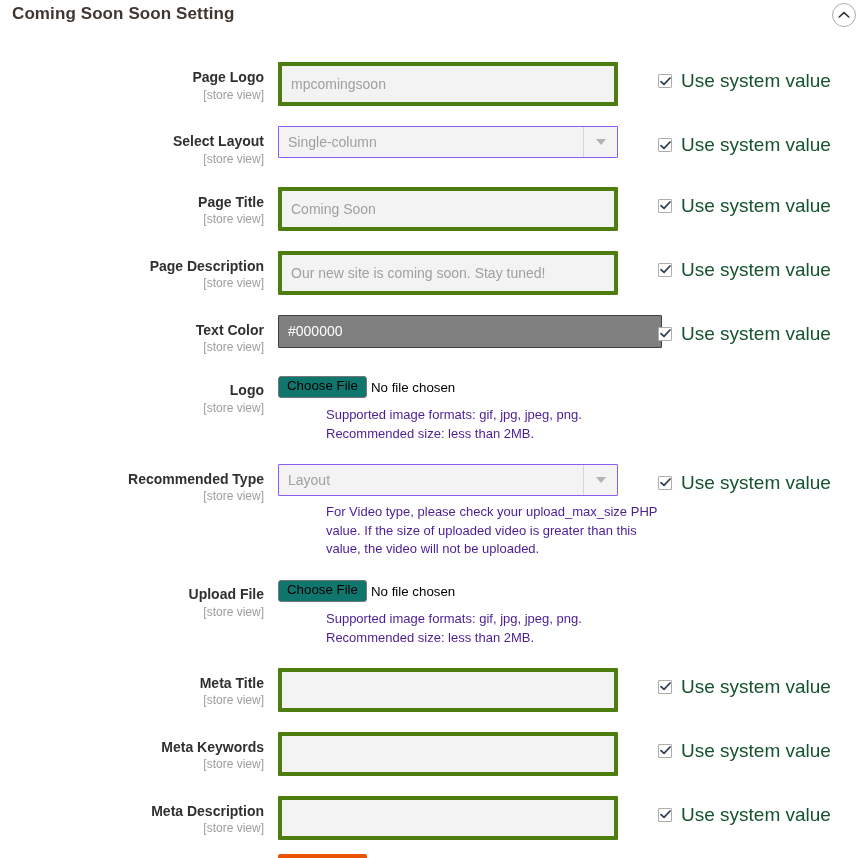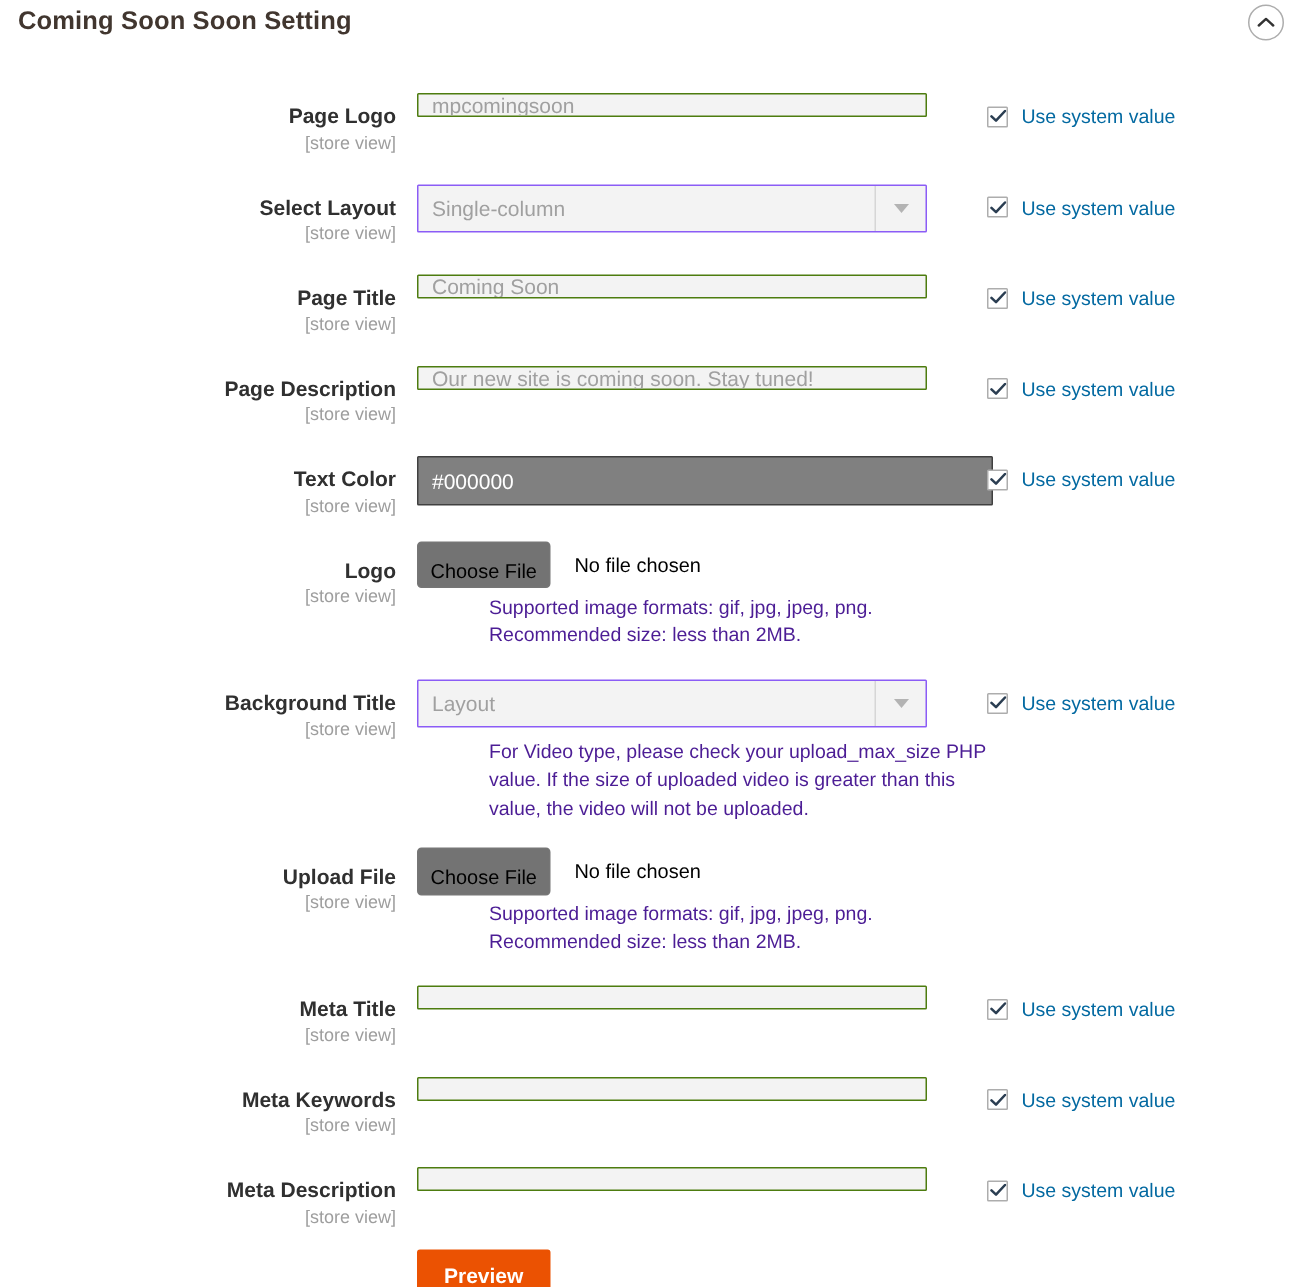--- a/index.html
+++ b/index.html
@@ -84,23 +84,23 @@
   }
 
   .field-control {
     flex: 0 0 auto;
     width: 340px;
   }
 
   
   .txt-input {
     width: 340px;
-    height: 16px;
-    box-sizing: border-box;
-    border: 1px solid #4d7c0f;
+    height: 44px;
+    box-sizing: border-box;
+    border: 4px solid #4d7c0f;
     background: #f3f3f3;
     color: #1d4ed8;
     font-family: "Liberation Sans", sans-serif;
     font-size: 14px;
     padding: 0 9px;
     border-radius: 1px;
     outline: none;
   }
   .txt-input::placeholder { color: #a0a0a0; opacity: 1; }
 
@@ -160,29 +160,29 @@
   
   .file-row {
     display: flex;
     align-items: center;
     height: 24px;
   }
   .file-btn {
     font-family: "Liberation Sans", sans-serif;
     font-size: 13.3px;
     color: #000000;
-    background: #737373;
+    background: #0f766e;
     border: 1px solid #767676;
     border-radius: 3px;
-    padding: 12px 8px 3px;
+    padding: 2px 8px 3px;
     line-height: 1.1;
     cursor: pointer;
   }
   .file-name {
-    margin-left: 16px;
+    margin-left: 4px;
     font-size: 13.3px;
     color: #000000;
   }
 
   .note {
     margin-top: 7px;
     font-size: 13px;
     line-height: 1.45;
     color: #4c1d95;
     width: 340px;
@@ -206,22 +206,22 @@
     border-radius: 1px;
     display: flex;
     align-items: center;
     justify-content: center;
     flex: 0 0 14px;
     cursor: pointer;
   }
   .cbox svg { display: block; }
   .sysval-label {
     margin-left: 9px;
-    font-size: 13px;
-    color: #0369a1;
+    font-size: 19px;
+    color: #14532d;
     white-space: nowrap;
   }
 
   
   .btn-preview {
     display: inline-block;
     background: #eb5202;
     color: #ffffff;
     font-family: "Liberation Sans", sans-serif;
     font-size: 14px;
@@ -354,21 +354,21 @@
       </div>
       <div class="note">
         <span>Supported image formats: gif, jpg, jpeg, png.</span><br>
         <span>Recommended size: less than 2MB.</span>
       </div>
     </div>
   </div>
 
   <div class="field-row">
     <div class="field-label">
-      <span class="lbl">Background Title</span>
+      <span class="lbl">Recommended Type</span>
       <span class="scope">[store view]</span>
     </div>
     <div class="field-control">
       <div class="select-wrap">
         <span class="sel-text">Layout</span>
         <span class="sel-arrow">
           <span class="caret"></span>
         </span>
       </div>
       <div class="note">For Video type, please check your upload_max_size PHP value. If the size of uploaded video is greater than this value, the video will not be uploaded.</div>

